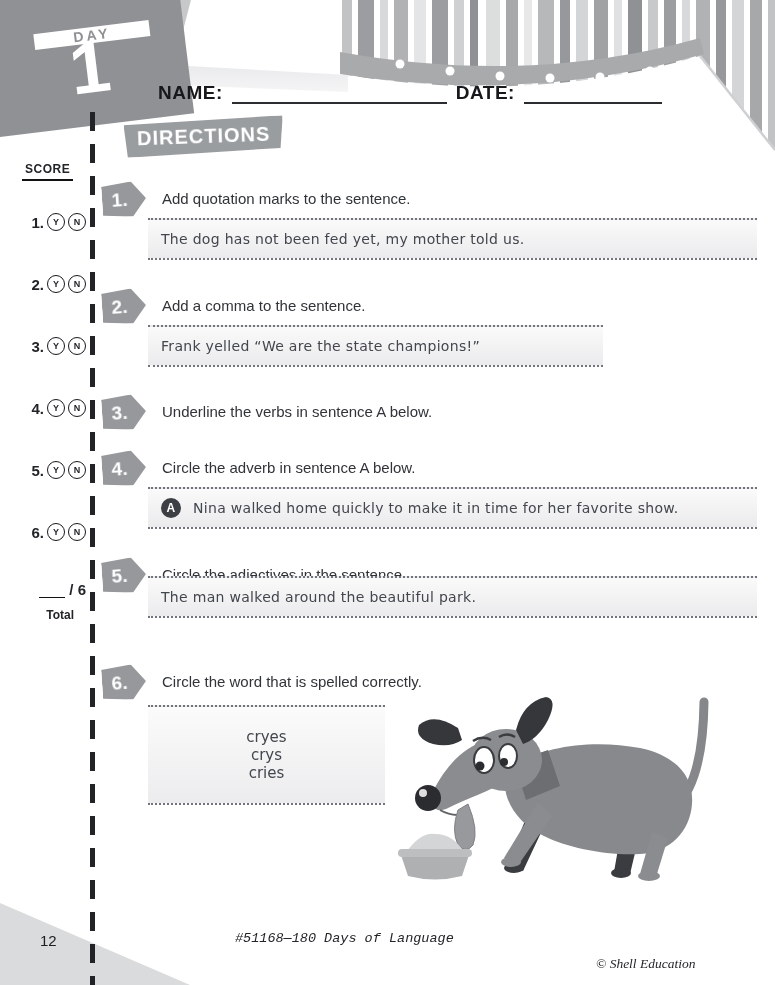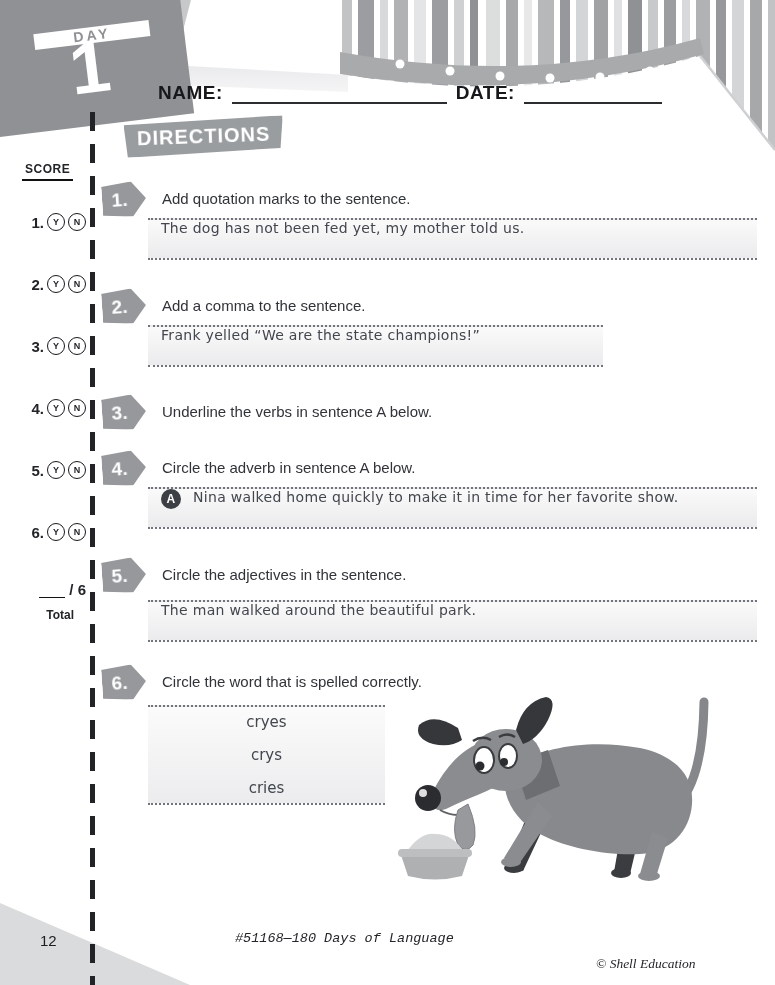--- a/index.html
+++ b/index.html
@@ -54,29 +54,29 @@
 
   
   .qbadge{position:absolute;left:102px;width:44px;height:35px;background:#96989b;
           clip-path:polygon(0 10%,68% 0,100% 50%,68% 100%,0 92%);transform:rotate(-4deg);
           filter:drop-shadow(2px 3px 0 #c7c8ca);color:#fff;font-weight:bold;font-size:19px;
           display:flex;align-items:center;justify-content:center;padding-right:9px;box-sizing:border-box;}
   .qprompt{position:absolute;left:152px;font-size:15px;color:#303338;margin-left:10px;}
   .strip{position:absolute;left:148px;width:609px;height:42px;box-sizing:border-box;
          background:linear-gradient(180deg,#fafafa,#ebebed);
          border-top:2px dotted #71747a;border-bottom:2px dotted #71747a;
-         display:flex;align-items:flex-start;padding-left:13px;
+         display:flex;align-items:center;padding-left:13px;
          font-family:"DejaVu Sans",sans-serif;font-size:14px;color:#42464d;letter-spacing:.3px;}
   .a-badge{width:20px;height:20px;border-radius:50%;background:#3c3f43;color:#fff;font-weight:bold;
            font-size:12px;display:flex;align-items:center;justify-content:center;margin-right:12px;flex:none;
            font-family:"Liberation Sans",sans-serif;}
   .options{position:absolute;left:148px;top:705px;width:237px;height:100px;box-sizing:border-box;
            background:linear-gradient(180deg,#fbfbfb,#ececee);
            border-top:2px dotted #71747a;border-bottom:2px dotted #71747a;
-           display:flex;flex-direction:column;justify-content:space-between;align-items:center;
+           display:flex;flex-direction:column;justify-content:center;align-items:center;
            font-family:"DejaVu Sans",sans-serif;font-size:15px;color:#42464d;padding:6px 0;}
 
   
   .dog{position:absolute;left:388px;top:686px;}
 
   
   .bottom-wedge{position:absolute;left:0;top:903px;width:190px;height:82px;background:#dadbdc;
                 clip-path:polygon(0 0,100% 100%,0 100%);}
   .pg-num{position:absolute;left:40px;top:932px;font-weight:normal;font-size:15px;color:#1c1e21;}
   .footer-left{position:absolute;left:235px;top:931px;font-family:Liberation Mono, monospace;
@@ -212,21 +212,21 @@
 
   <div class="qbadge" style="top:451px">4.</div>
   <div class="qprompt" style="top:459px">Circle the adverb in sentence A below.</div>
   <div class="strip" style="top:487px">
     <span class="a-badge">A</span>
     <span>Nina walked home quickly to make it in time for her favorite show.</span>
   </div>
 
   <div class="qbadge" style="top:558px">5.</div>
   <div class="qprompt" style="top:566px">Circle the adjectives in the sentence.</div>
-  <div class="strip" style="top:600px">
+  <div class="strip" style="top:576px">
     <span>The man walked around the beautiful park.</span>
   </div>
 
   <div class="qbadge" style="top:665px">6.</div>
   <div class="qprompt" style="top:673px">Circle the word that is spelled correctly.</div>
   <div class="options">
     <span>cryes</span>
     <span>crys</span>
     <span>cries</span>
   </div>

